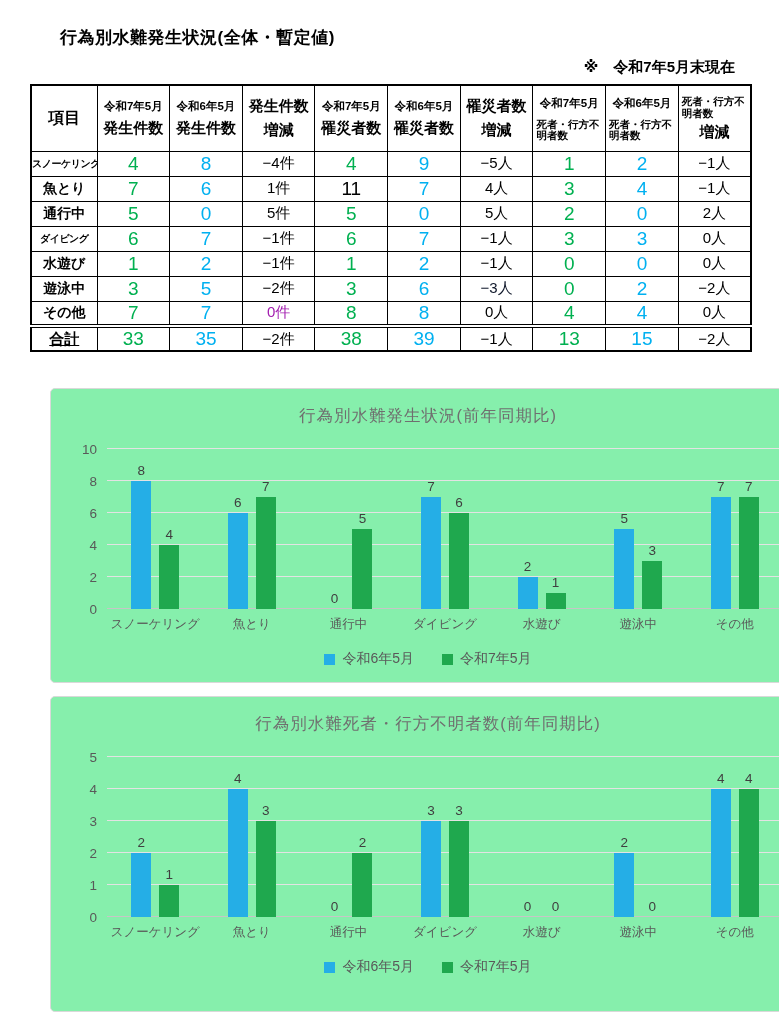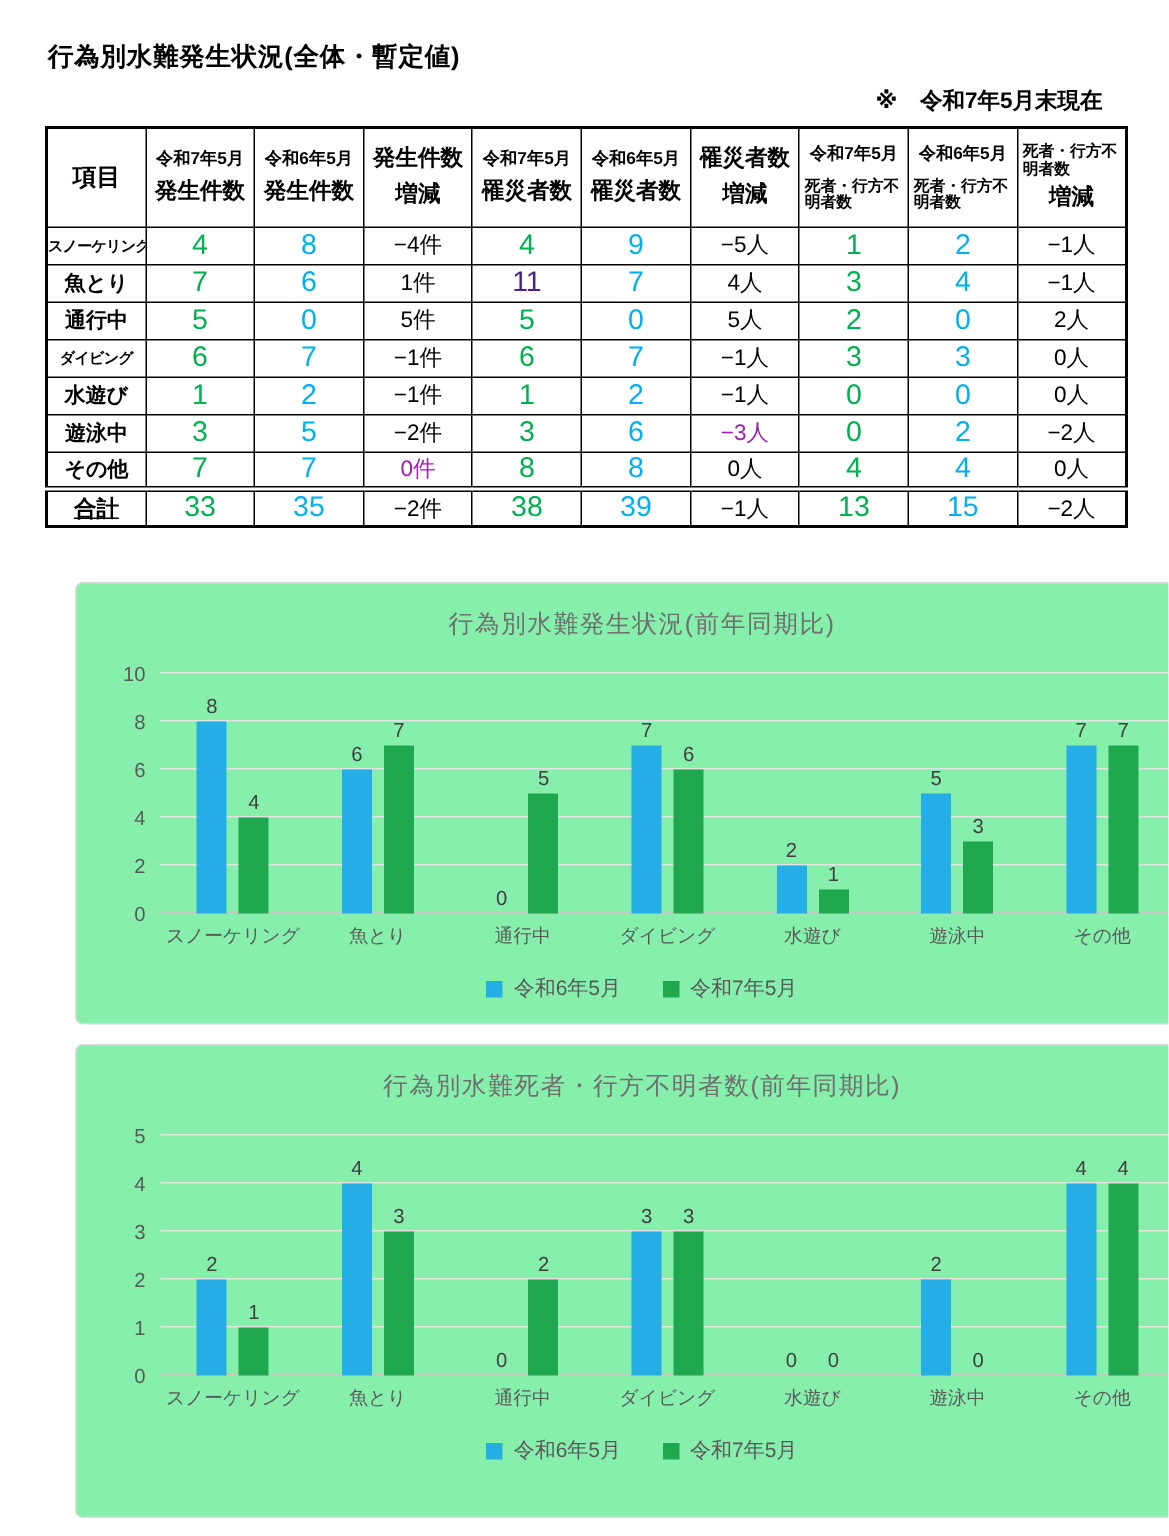--- a/index.html
+++ b/index.html
@@ -1,19 +1,19 @@
 <!DOCTYPE html>
 <html><head>
 <meta charset="utf-8">
 <style>
   html,body { margin:0; padding:0; background:#fff; }
   body { font-family:"Liberation Sans","DejaVu Sans",sans-serif; color:#000; }
   .page { position:relative; width:779px; height:1024px; background:#ffffff; overflow:hidden; }
 
-  .doc-title { position:absolute; left:32px; top:26px; font-size:17px; font-weight:bold; letter-spacing:.5px; white-space:nowrap; }
+  .doc-title { position:absolute; left:60px; top:26px; font-size:17px; font-weight:bold; letter-spacing:.5px; white-space:nowrap; }
   .doc-note  { position:absolute; right:44px; top:58px; font-size:15px; font-weight:bold; white-space:nowrap; }
 
   
   table.stats { position:absolute; left:30px; top:84px; width:722px; border-collapse:collapse; table-layout:fixed; border:2px solid #000; }
   .stats th, .stats td { border:1.5px solid #000; padding:0; text-align:center; vertical-align:middle; overflow:hidden; background:#fff; }
   .stats thead tr { height:66px; }
   .stats tbody tr { height:25px; }
   .h-item { font-size:16px; font-weight:bold; }
   .h-top { font-size:11.5px; font-weight:bold; line-height:1.1; }
   .h-bottom { font-size:15px; font-weight:bold; margin-top:8px; line-height:1.1; }
@@ -123,21 +123,21 @@
           <td class="c-val c-diff" style="color: rgb(0, 0, 0);">−5人</td>
           <td class="c-val" style="color: rgb(0, 176, 80);">1</td>
           <td class="c-val" style="color: rgb(0, 176, 240);">2</td>
           <td class="c-val c-diff" style="color: rgb(0, 0, 0);">−1人</td>
         </tr>
         <tr>
           <td class="c-label">魚とり</td>
           <td class="c-val" style="color: rgb(0, 176, 80);">7</td>
           <td class="c-val" style="color: rgb(0, 176, 240);">6</td>
           <td class="c-val c-diff" style="color: rgb(0, 0, 0);">1件</td>
-          <td class="c-val" style="color: #4c1d95;">11</td>
+          <td class="c-val" style="color: #000000;">11</td>
           <td class="c-val" style="color: rgb(0, 176, 240);">7</td>
           <td class="c-val c-diff" style="color: rgb(0, 0, 0);">4人</td>
           <td class="c-val" style="color: rgb(0, 176, 80);">3</td>
           <td class="c-val" style="color: rgb(0, 176, 240);">4</td>
           <td class="c-val c-diff" style="color: rgb(0, 0, 0);">−1人</td>
         </tr>
         <tr>
           <td class="c-label">通行中</td>
           <td class="c-val" style="color: rgb(0, 176, 80);">5</td>
           <td class="c-val" style="color: rgb(0, 176, 240);">0</td>
@@ -173,21 +173,21 @@
           <td class="c-val" style="color: rgb(0, 176, 240);">0</td>
           <td class="c-val c-diff" style="color: rgb(0, 0, 0);">0人</td>
         </tr>
         <tr>
           <td class="c-label">遊泳中</td>
           <td class="c-val" style="color: rgb(0, 176, 80);">3</td>
           <td class="c-val" style="color: rgb(0, 176, 240);">5</td>
           <td class="c-val c-diff" style="color: rgb(0, 0, 0);">−2件</td>
           <td class="c-val" style="color: rgb(0, 176, 80);">3</td>
           <td class="c-val" style="color: rgb(0, 176, 240);">6</td>
-          <td class="c-val c-diff" style="color: #a21caf;">−3人</td>
+          <td class="c-val c-diff" style="color: #0f172a;">−3人</td>
           <td class="c-val" style="color: rgb(0, 176, 80);">0</td>
           <td class="c-val" style="color: rgb(0, 176, 240);">2</td>
           <td class="c-val c-diff" style="color: rgb(0, 0, 0);">−2人</td>
         </tr>
         <tr>
           <td class="c-label">その他</td>
           <td class="c-val" style="color: rgb(0, 176, 80);">7</td>
           <td class="c-val" style="color: rgb(0, 176, 240);">7</td>
           <td class="c-val c-diff" style="color: #a21caf;">0件</td>
           <td class="c-val" style="color: rgb(0, 176, 80);">8</td>

